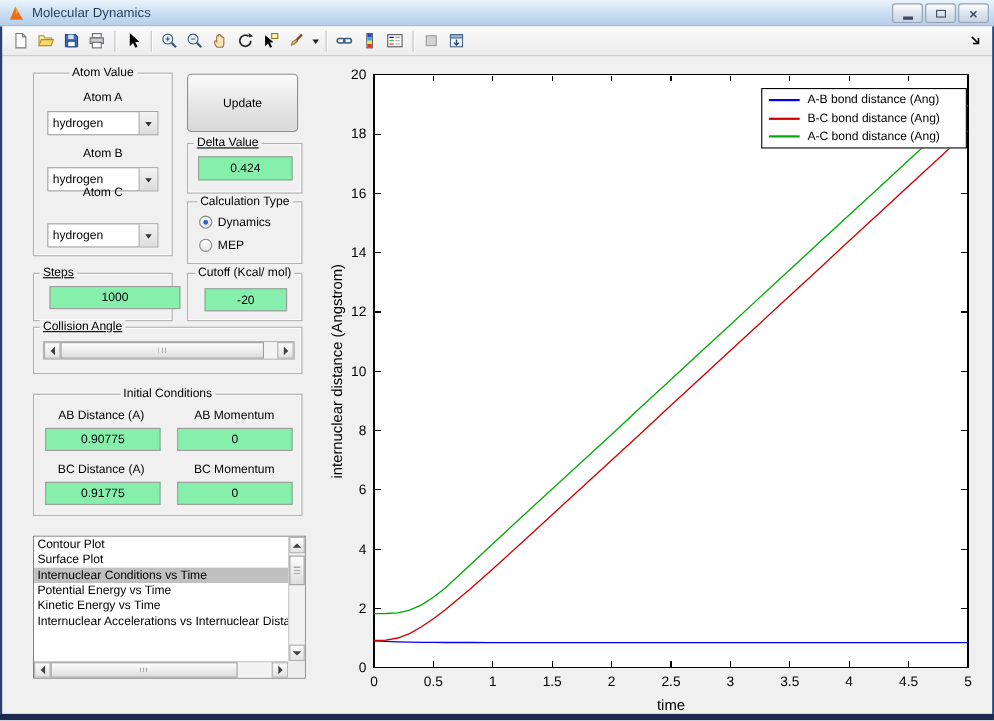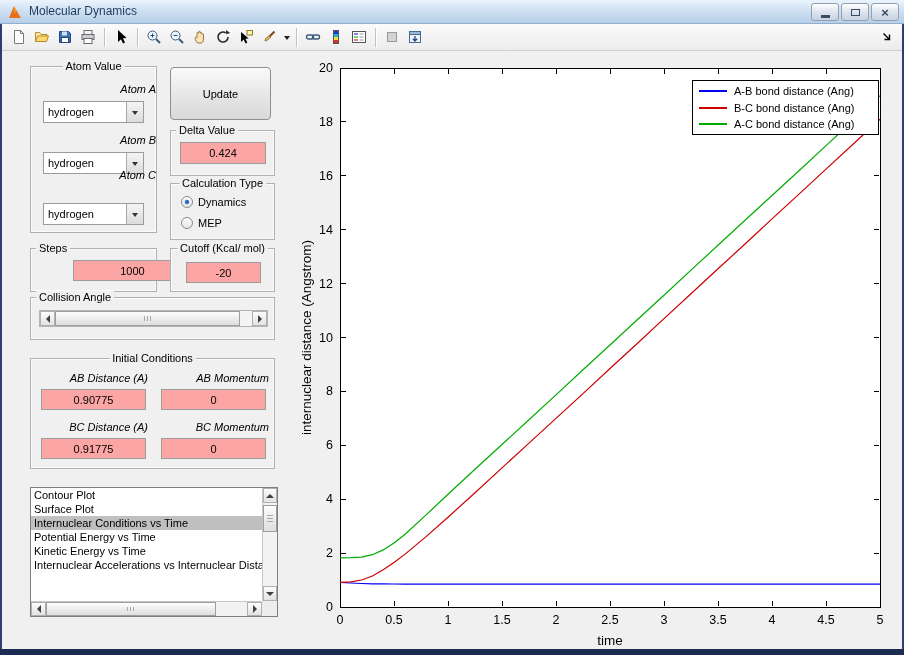--- a/index.html
+++ b/index.html
@@ -26,23 +26,23 @@
     border:1px solid transparent; border-radius:2px; margin-right:1px; }
   .tb-sep { width:0; height:19px; border-left:1px solid #c2c2c2; border-right:1px solid #ffffff; margin:0 4px; }
   .tb-dd { width:11px; height:22px; display:flex; align-items:center; justify-content:center; }
   .tb-dd::after { content:""; border:3px solid transparent; border-top:4px solid #222; margin-top:4px; }
   .tb-spacer { flex:1; }
 
   
   .panel { position:absolute; border:1px solid #b0b0b0; box-shadow:inset 0 0 0 1px #fbfbfb; background:#f0f0f0; }
   .panel-title { position:absolute; top:-7px; font-size:11px; background:#f0f0f0; padding:0 3px; white-space:nowrap; }
   .pt-center { left:50%; transform:translateX(-50%); }
-  .pt-left { left:5px; }
-  .lbl { position:absolute; font-size:11px; text-align:right; white-space:nowrap; color:#000;font-style:italic; }
-  .edit { position:absolute; border:1px solid #9c9c9c; background:#fca5a5; font-size:11px;
+  .pt-left { left:5px;text-decoration:underline; }
+  .lbl { position:absolute; font-size:11px; text-align:center; white-space:nowrap; color:#000; }
+  .edit { position:absolute; border:1px solid #9c9c9c; background:#86efac; font-size:11px;
     font-family:inherit; text-align:center; padding:0; }
   .combo { position:absolute; height:22px; border:1px solid #9c9c9c; background:#fff; display:flex; }
   .combo-text { flex:1; font-size:11px; line-height:20px; padding-left:4px; overflow:hidden; }
   .combo-btn { width:17px; background:linear-gradient(#f4f4f4,#dcdcdc); border-left:1px solid #a8a8a8;
     display:flex; align-items:center; justify-content:center; }
   .combo-btn::after { content:""; border:3.5px solid transparent; border-top:4.5px solid #333; margin-top:4px; }
   .btn { position:absolute; background:linear-gradient(#fafafa,#e4e4e4 60%,#d9d9d9);
     border:1px solid #8f8f8f; border-radius:4px; font-size:11px; font-family:inherit; color:#000; }
   .radio-row { position:absolute; display:flex; align-items:center; gap:5px; }
   .radio { width:12px; height:12px; border-radius:50%; border:1px solid #8a8a8a;
@@ -262,21 +262,21 @@
       <span class="radio-label">Dynamics</span>
     </div>
     <div class="radio-row" style="left:10px; top:33px;">
       <span class="radio"></span>
       <span class="radio-label">MEP</span>
     </div>
   </div>
 
   <div class="panel" style="left:30px; top:248px; width:127px; height:44px;">
     <span class="panel-title pt-left">Steps</span>
-    <input class="edit" style="left: 14px; top: 11px; width: 119px; height: 21px; margin-left: 28px;" value="1000">
+    <input class="edit" style="left: 14px; top: 11px; width: 119px; height: 21px;" value="1000">
   </div>
 
   <div class="panel" style="left:170px; top:248px; width:105px; height:44px;">
     <span class="panel-title pt-center">Cutoff (Kcal/ mol)</span>
     <input class="edit" style="left: 15px; top: 13px; width: 75px; height: 21px;" value="-20">
   </div>
 
   <div class="panel" style="left:30px; top:297px; width:245px; height:43px;">
     <span class="panel-title pt-left">Collision Angle</span>
     <div class="track" style="left:8px; top:12px; width:229px; height:17px;">

